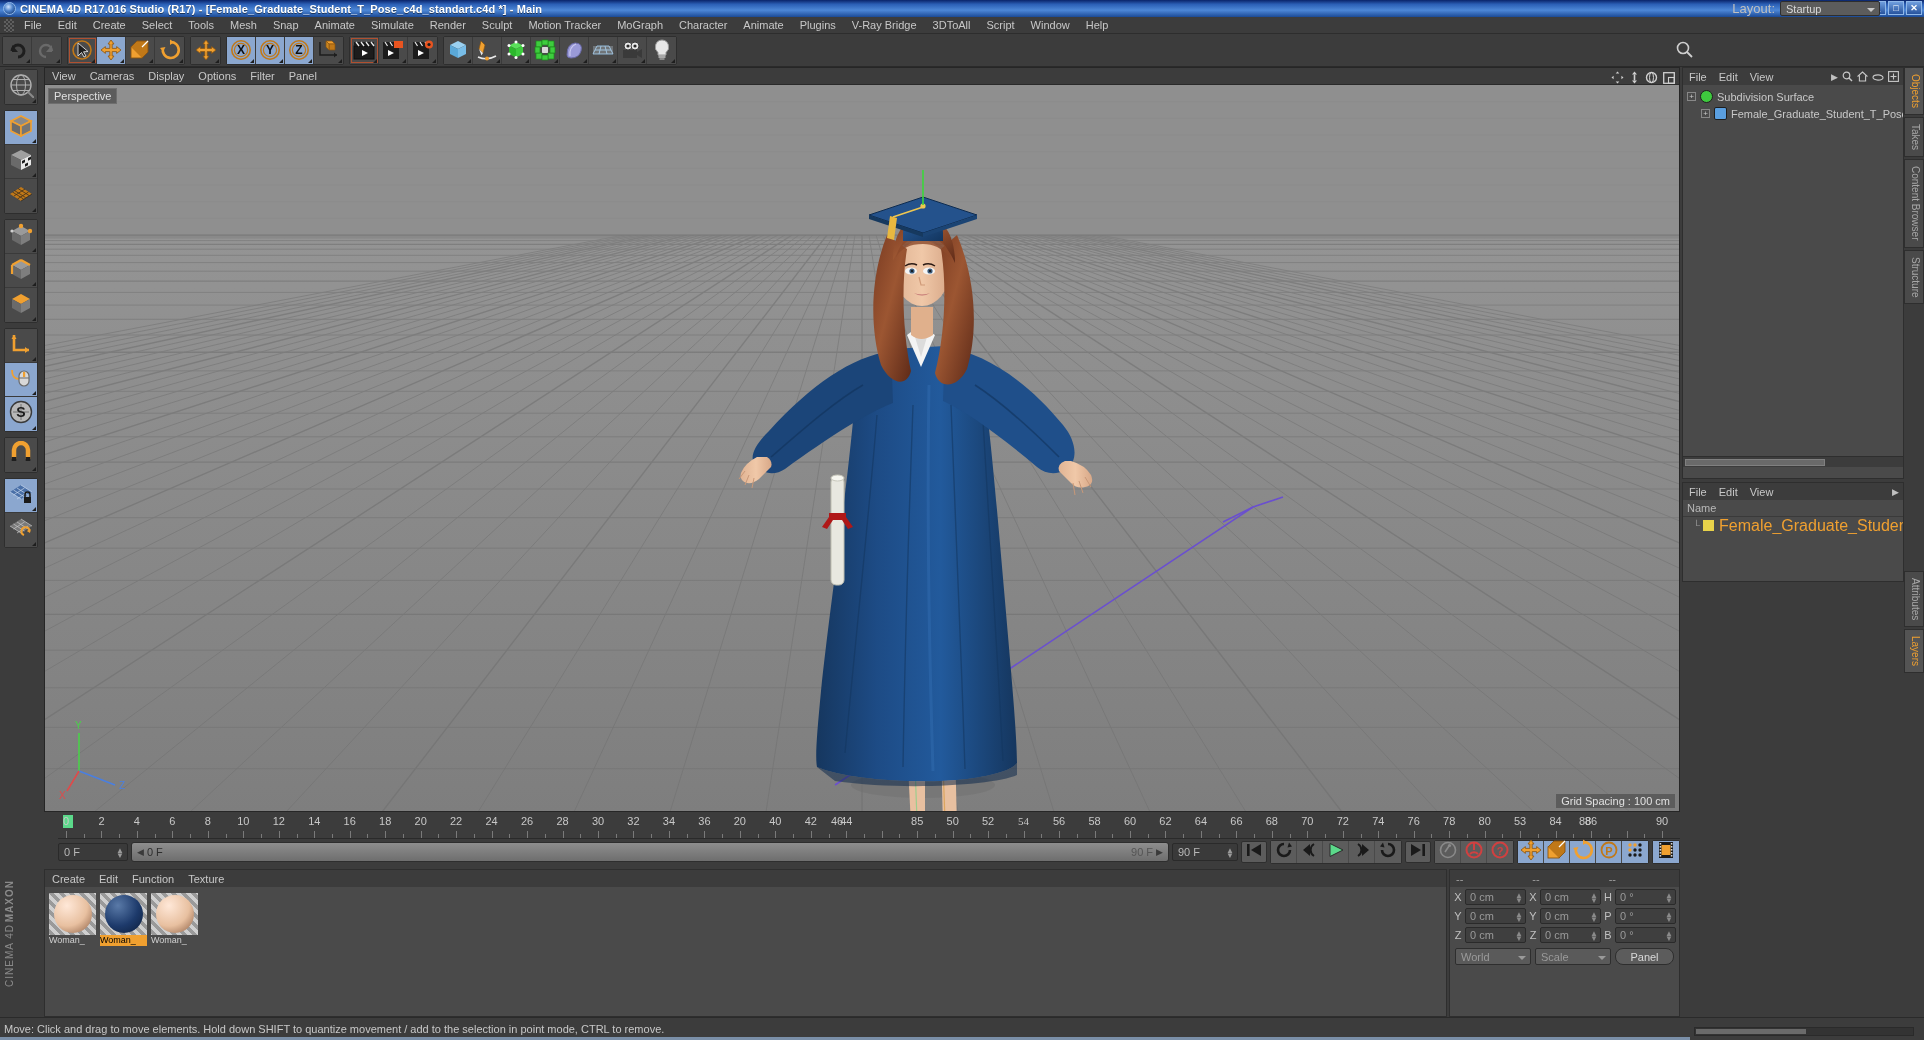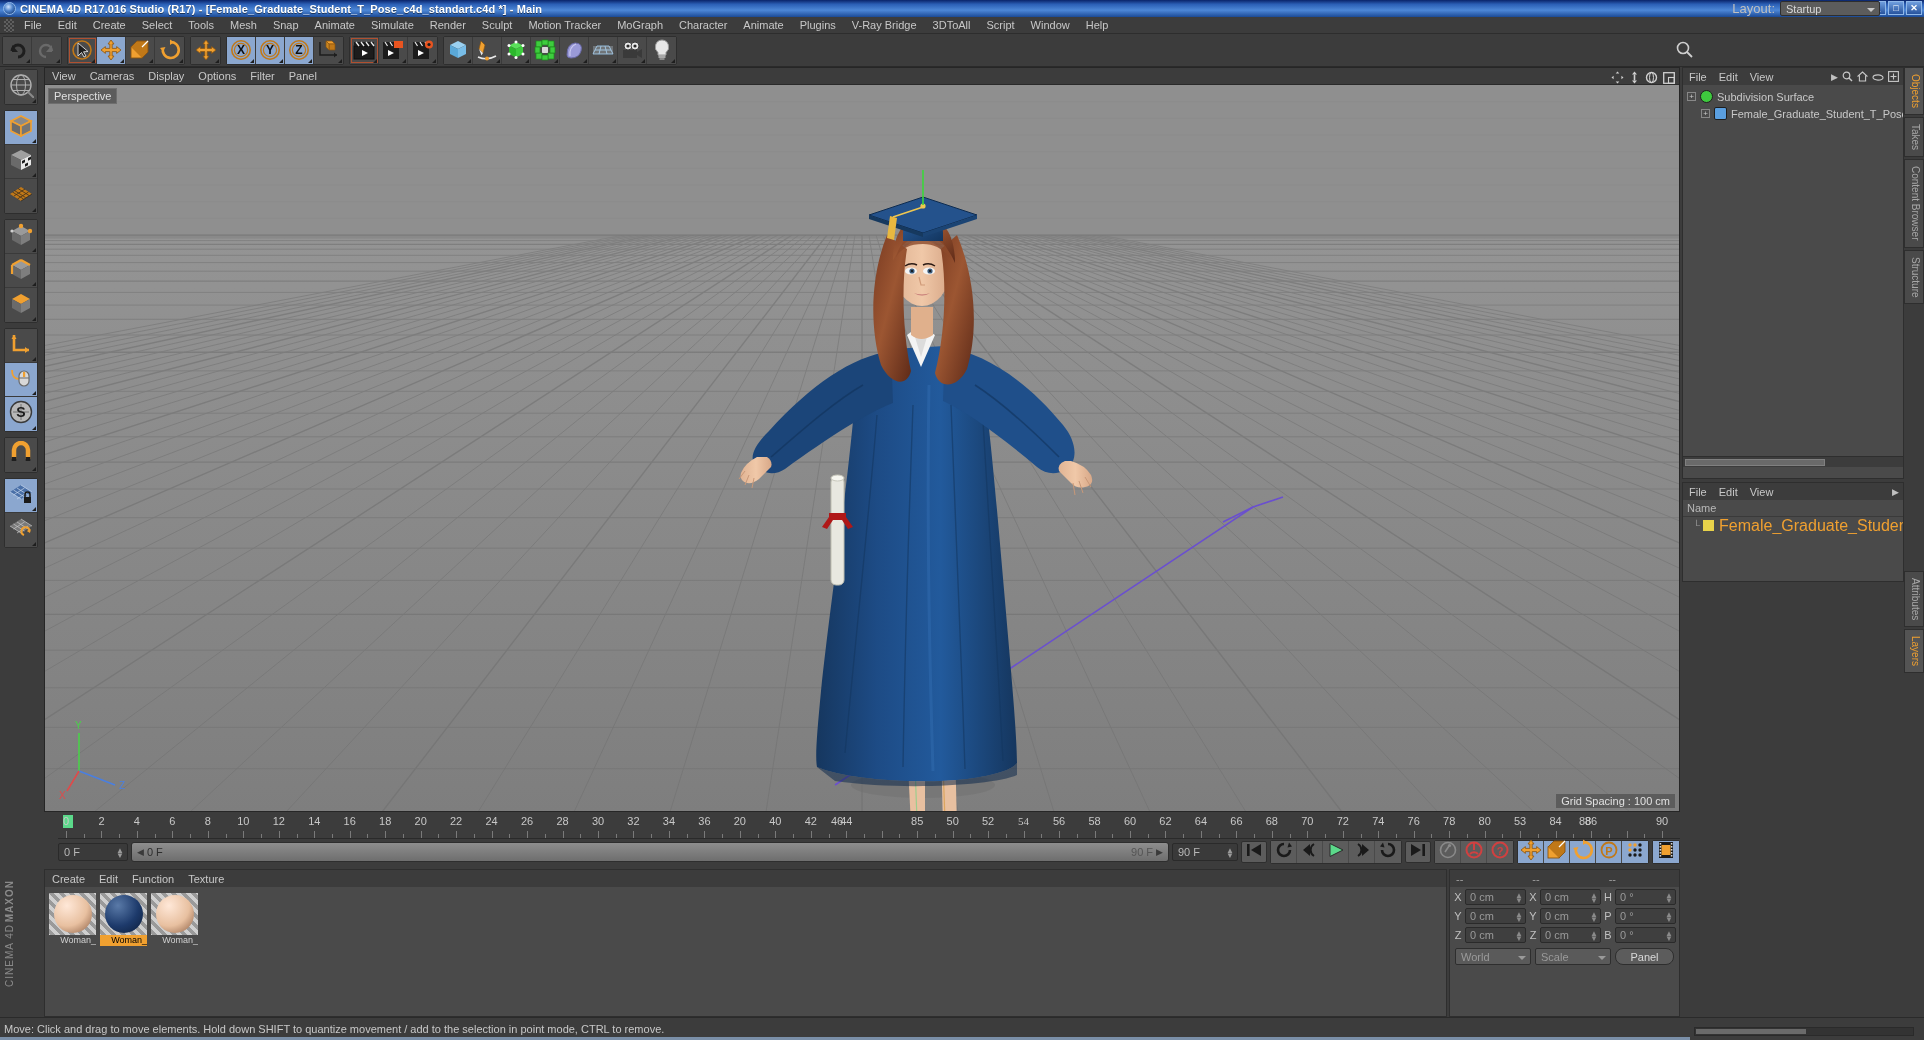--- a/index.html
+++ b/index.html
@@ -127,21 +127,21 @@
   #matmenu{ height:17px; background:#3c3c3c; display:flex; align-items:center;}
   #matmenu .mi{ font-size:11px; color:#c8c8c8; padding:0 7px;}
   #matlist{ display:flex; padding:6px 4px; gap:4px; }
   .matcell{ width:47px; }
   .matthumb{ width:47px;height:42px;
     background-image:
       linear-gradient(45deg,#9a9a9a 25%,#cfcfcf 25%,#cfcfcf 50%,#9a9a9a 50%,#9a9a9a 75%,#cfcfcf 75%);
     background-size:10px 10px; position:relative; overflow:hidden;}
   .matball{ position:absolute; left:50%; top:50%; transform:translate(-50%,-50%);
     width:38px;height:38px;border-radius:50%;}
-  .matname{ font-size:9px; color:#d0d0d0; text-align:right; overflow:hidden;
+  .matname{ font-size:9px; color:#d0d0d0; text-align:left; overflow:hidden;
     white-space:nowrap; line-height:11px;}
   .matcell.sel .matname{ background:#f0a030; color:#000; }
 
   #coordpanel{ position:absolute; left:1449px; top:802px; width:231px; height:148px;
     background:#4a4a4a; border:1px solid #2e2e2e;}
   #coordhdr{ height:17px; background:#3c3c3c; display:flex; align-items:center;
     font-size:11px; color:#a0a0a0; }
   #coordhdr span{ flex:1; text-align:left; padding-left:6px;}
   .crow{ display:flex; align-items:center; height:19px; padding:0 3px; gap:2px;}
   .clabel{ width:10px; font-size:11px; color:#c0c0c0; text-align:center; flex:none;}

